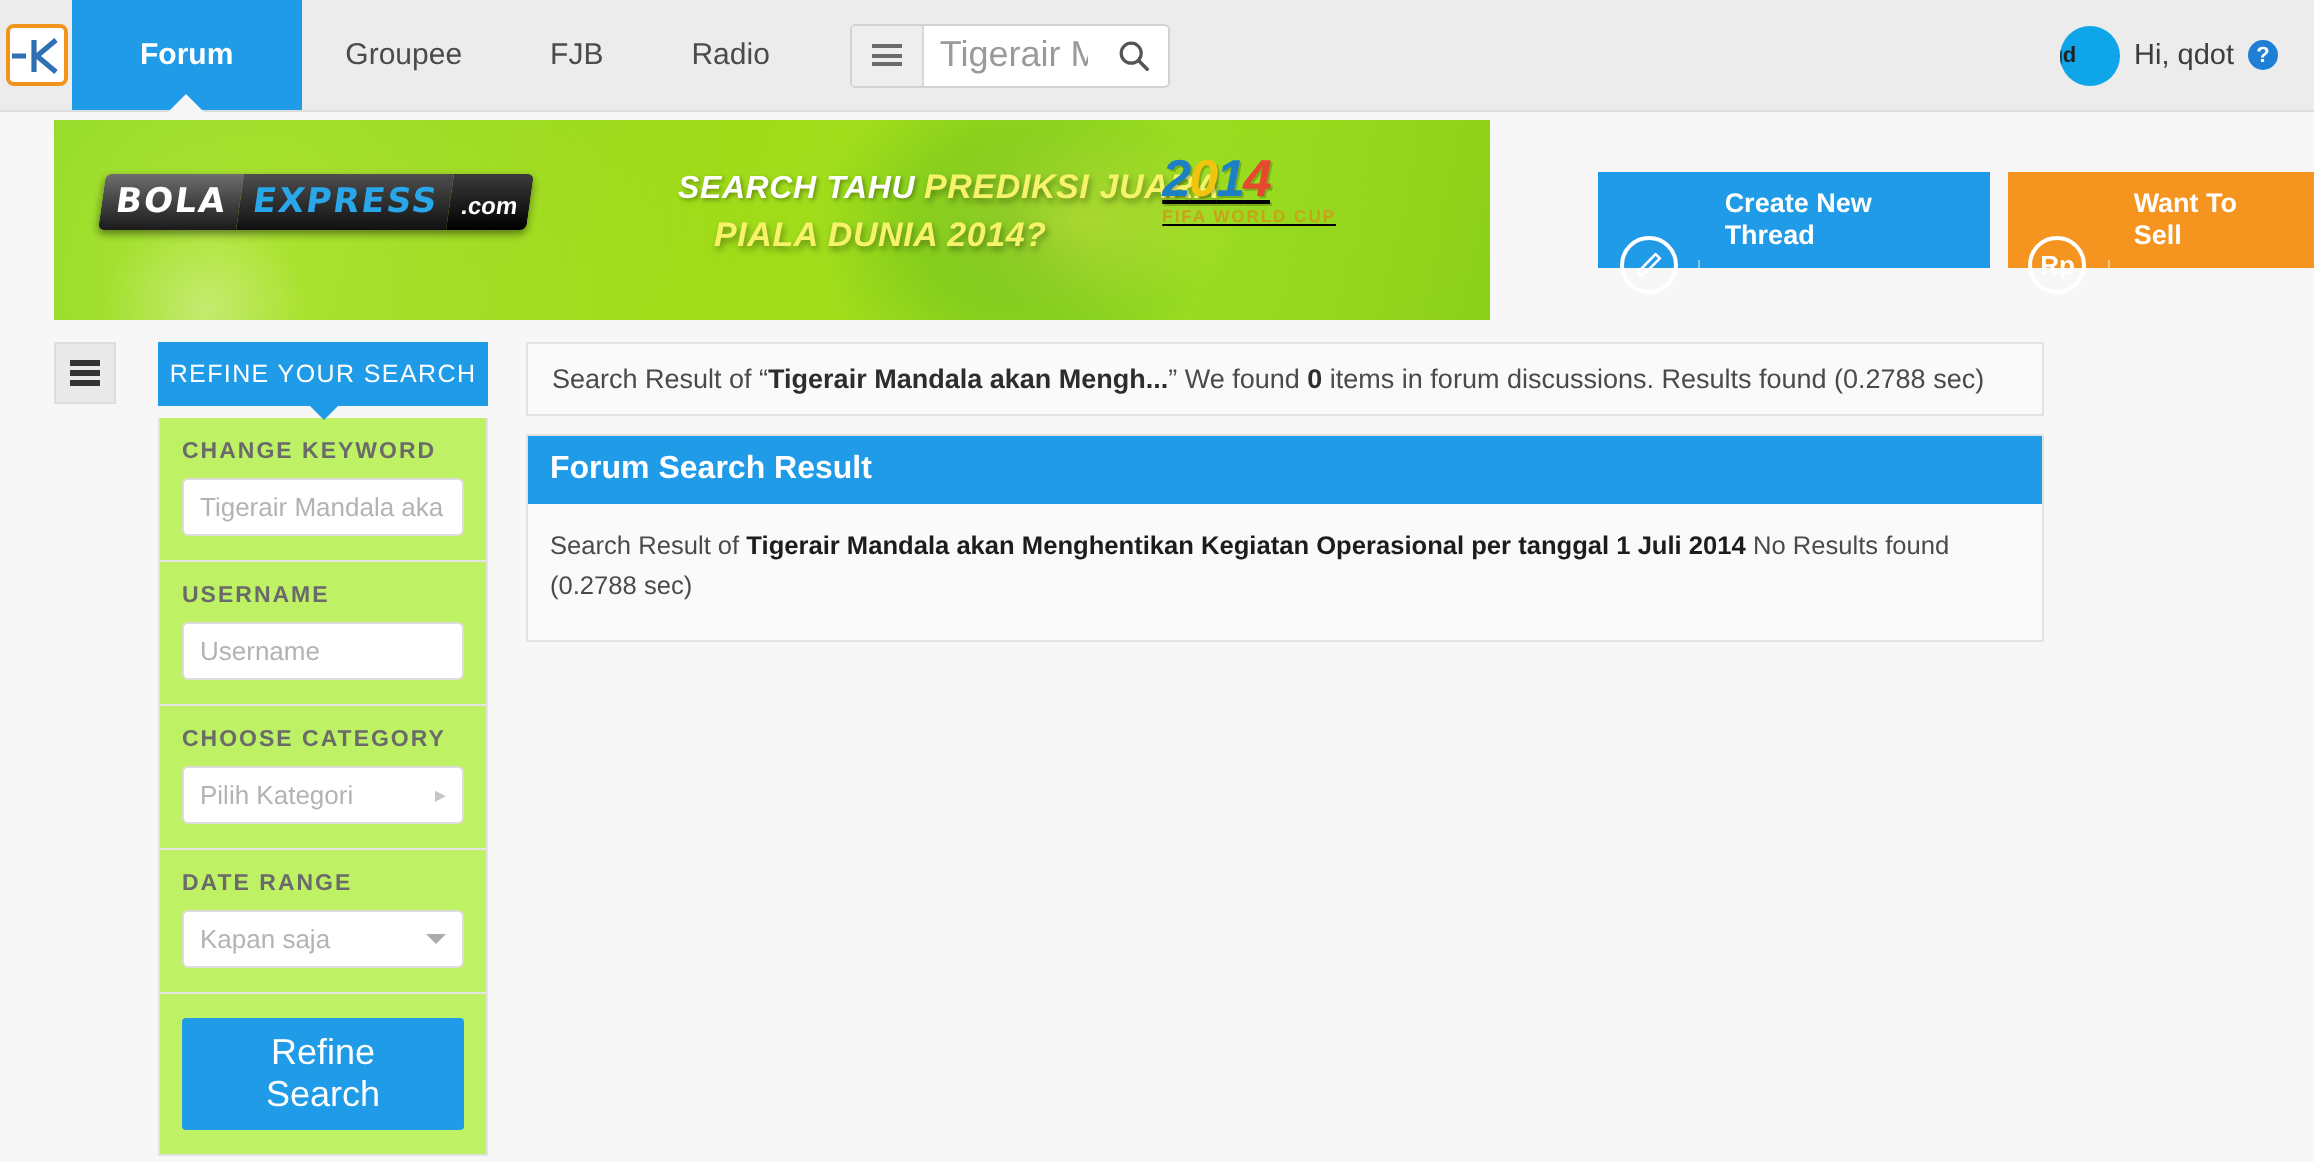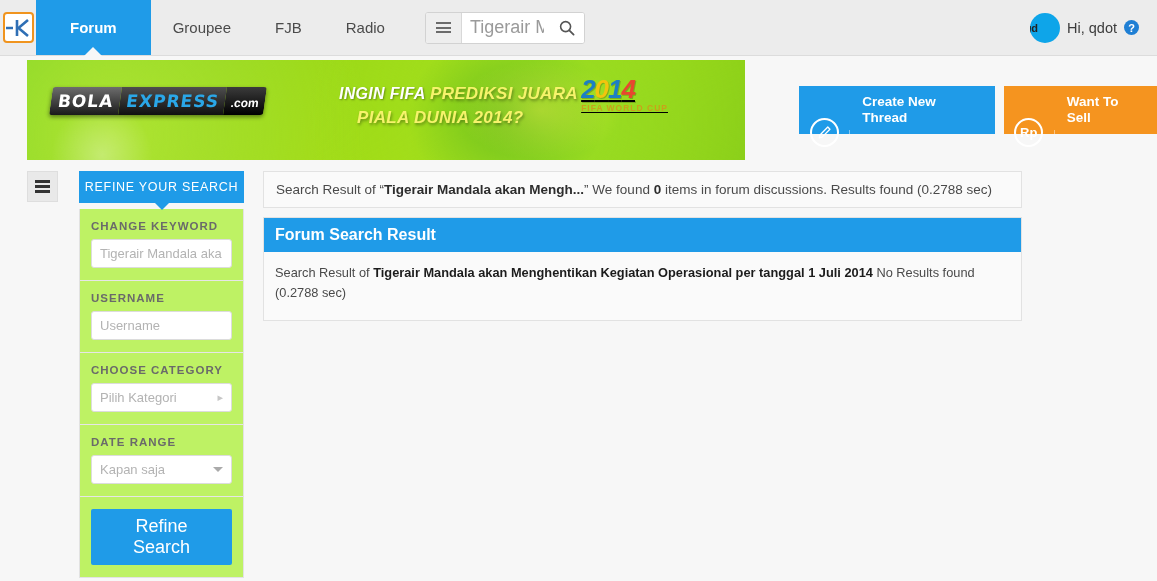--- a/index.html
+++ b/index.html
@@ -450,21 +450,21 @@
     <div class="blob3"></div>
 
     <div class="bola-logo">
       <div class="b1">BOLA</div>
       <div class="b2">EXPRESS</div>
       <div class="b3">.com</div>
     </div>
 
     <div class="banner-text">
       <div class="bt-line1">
-        <span class="bt-small">INGIN FIFA</span>
+        <span class="bt-small">SEARCH TAHU</span>
         <span class="bt-big">PREDIKSI JUARA</span>
       </div>
       <div class="bt-line2">
         <span class="bt-big">PIALA DUNIA 2014?</span>
       </div>
     </div>
 
     <div class="brasil">
       <div class="y2014"><span>2</span><span class="g">0</span><span>1</span><span class="r">4</span></div>
       <div class="fifa">FIFA WORLD CUP</div>

